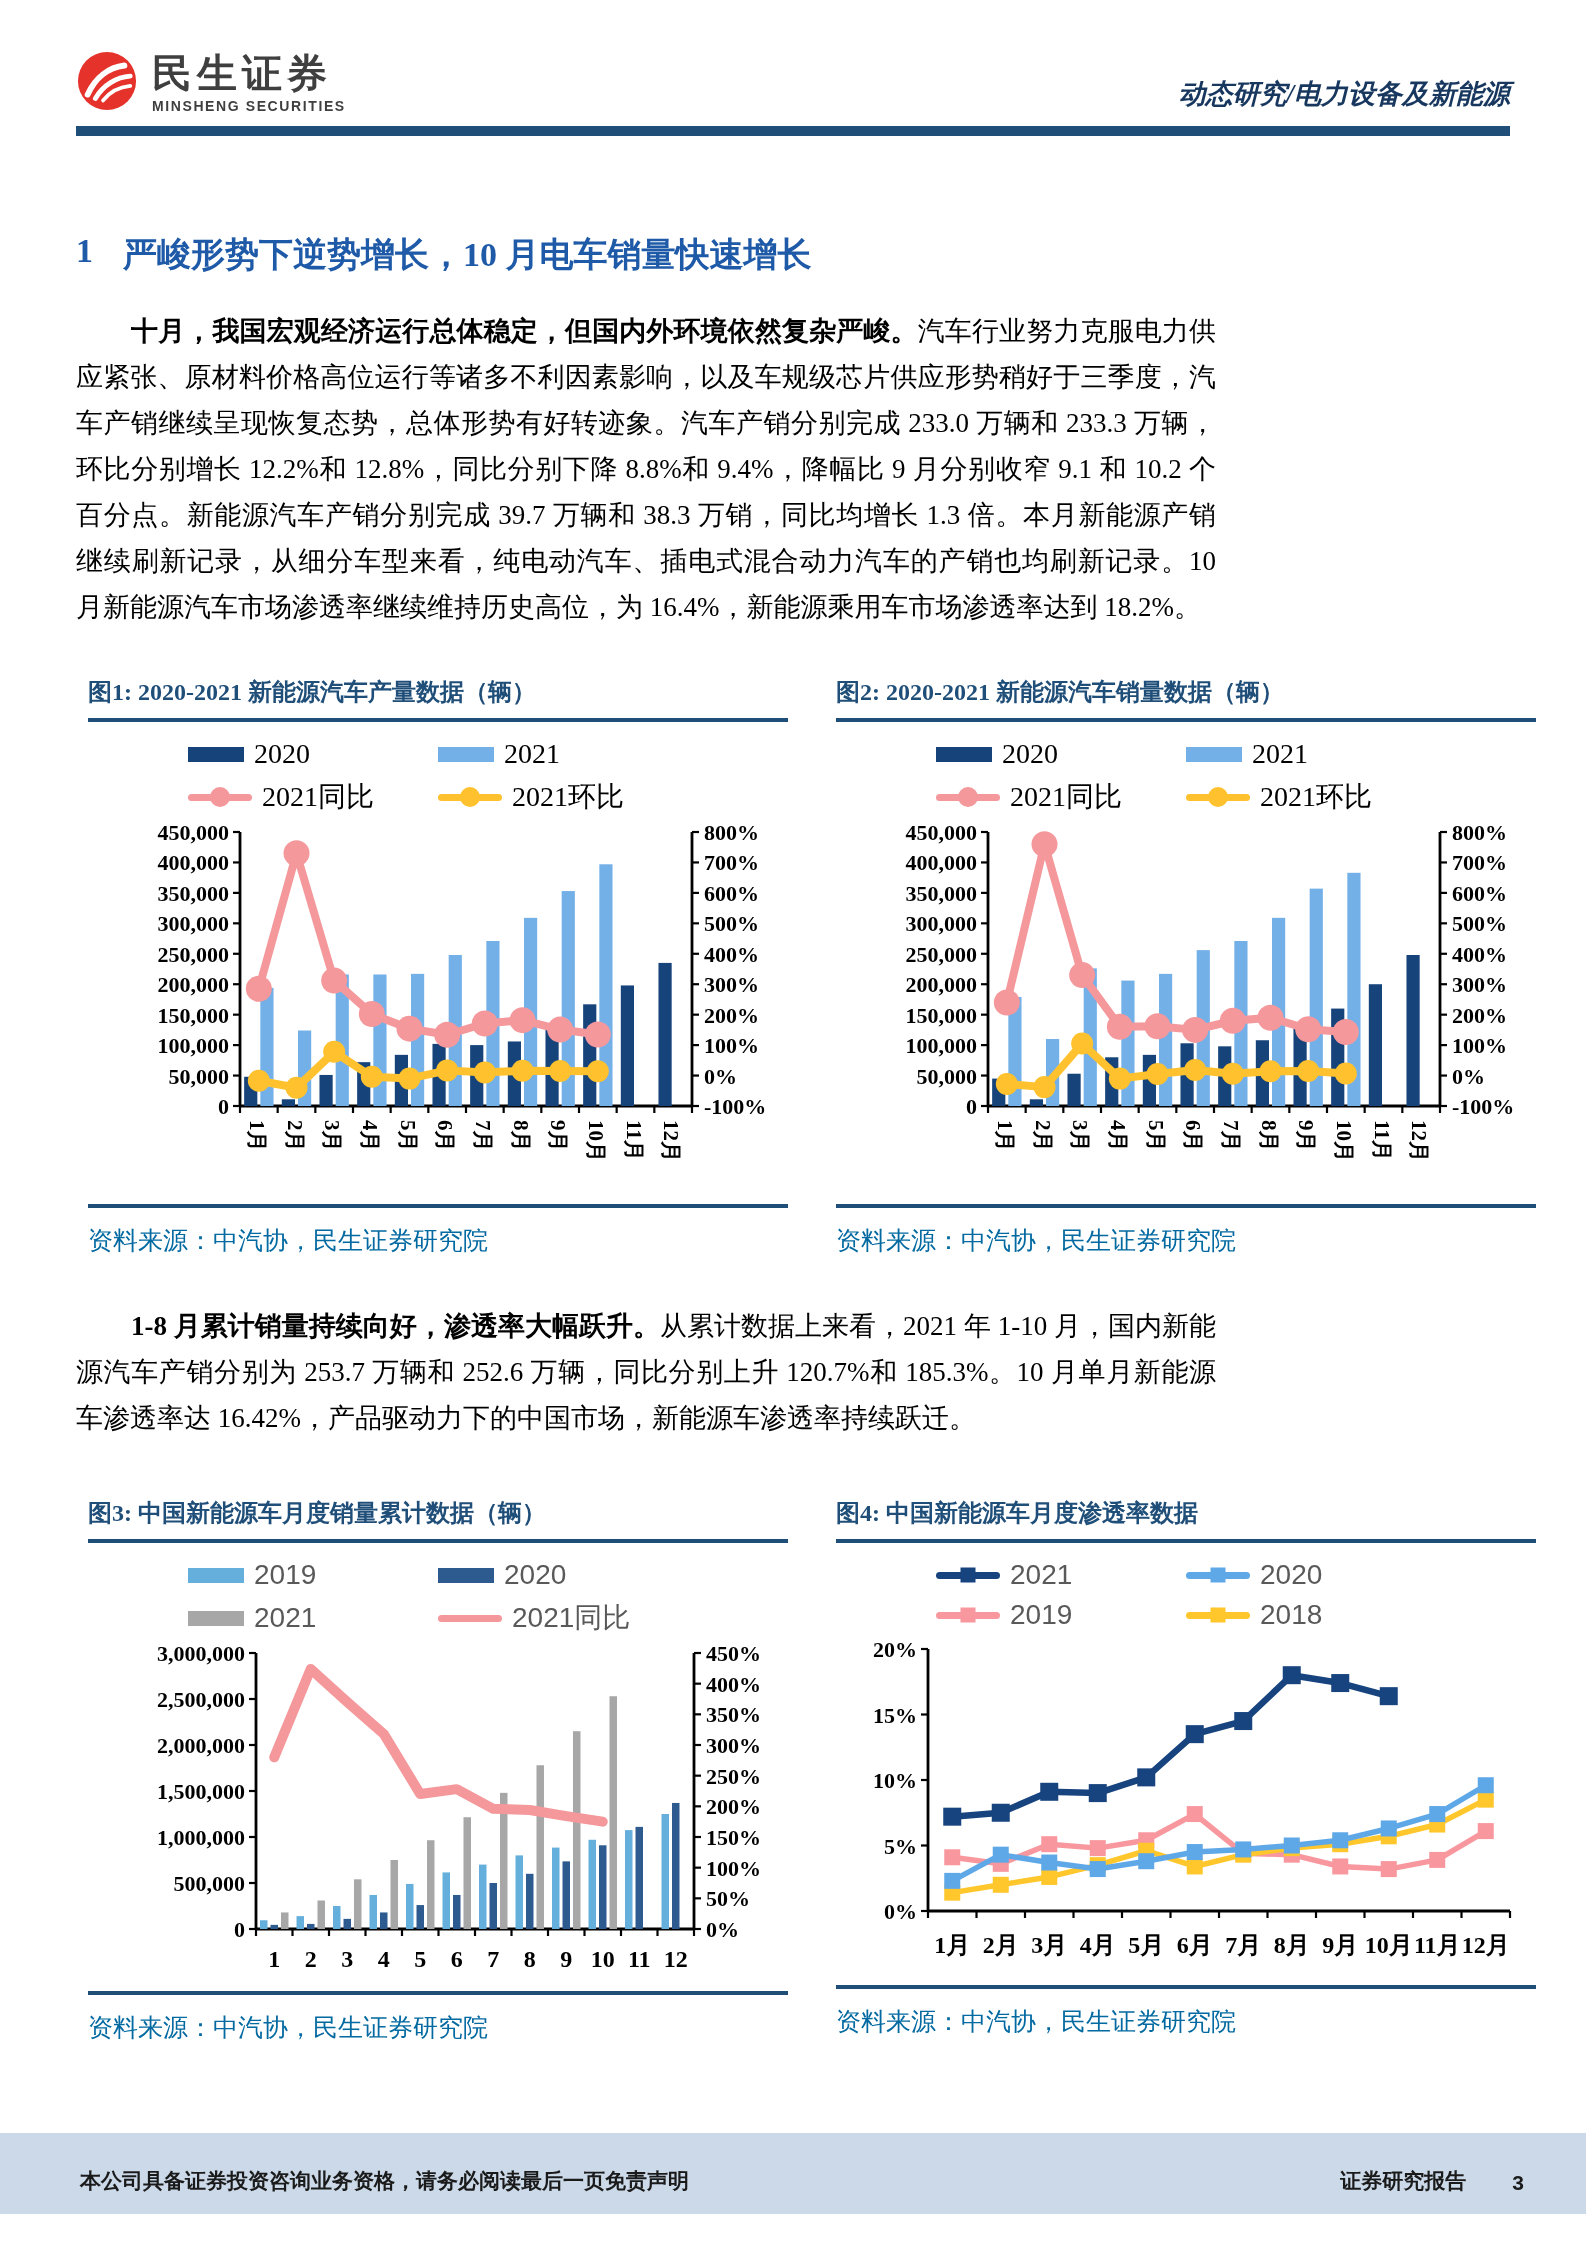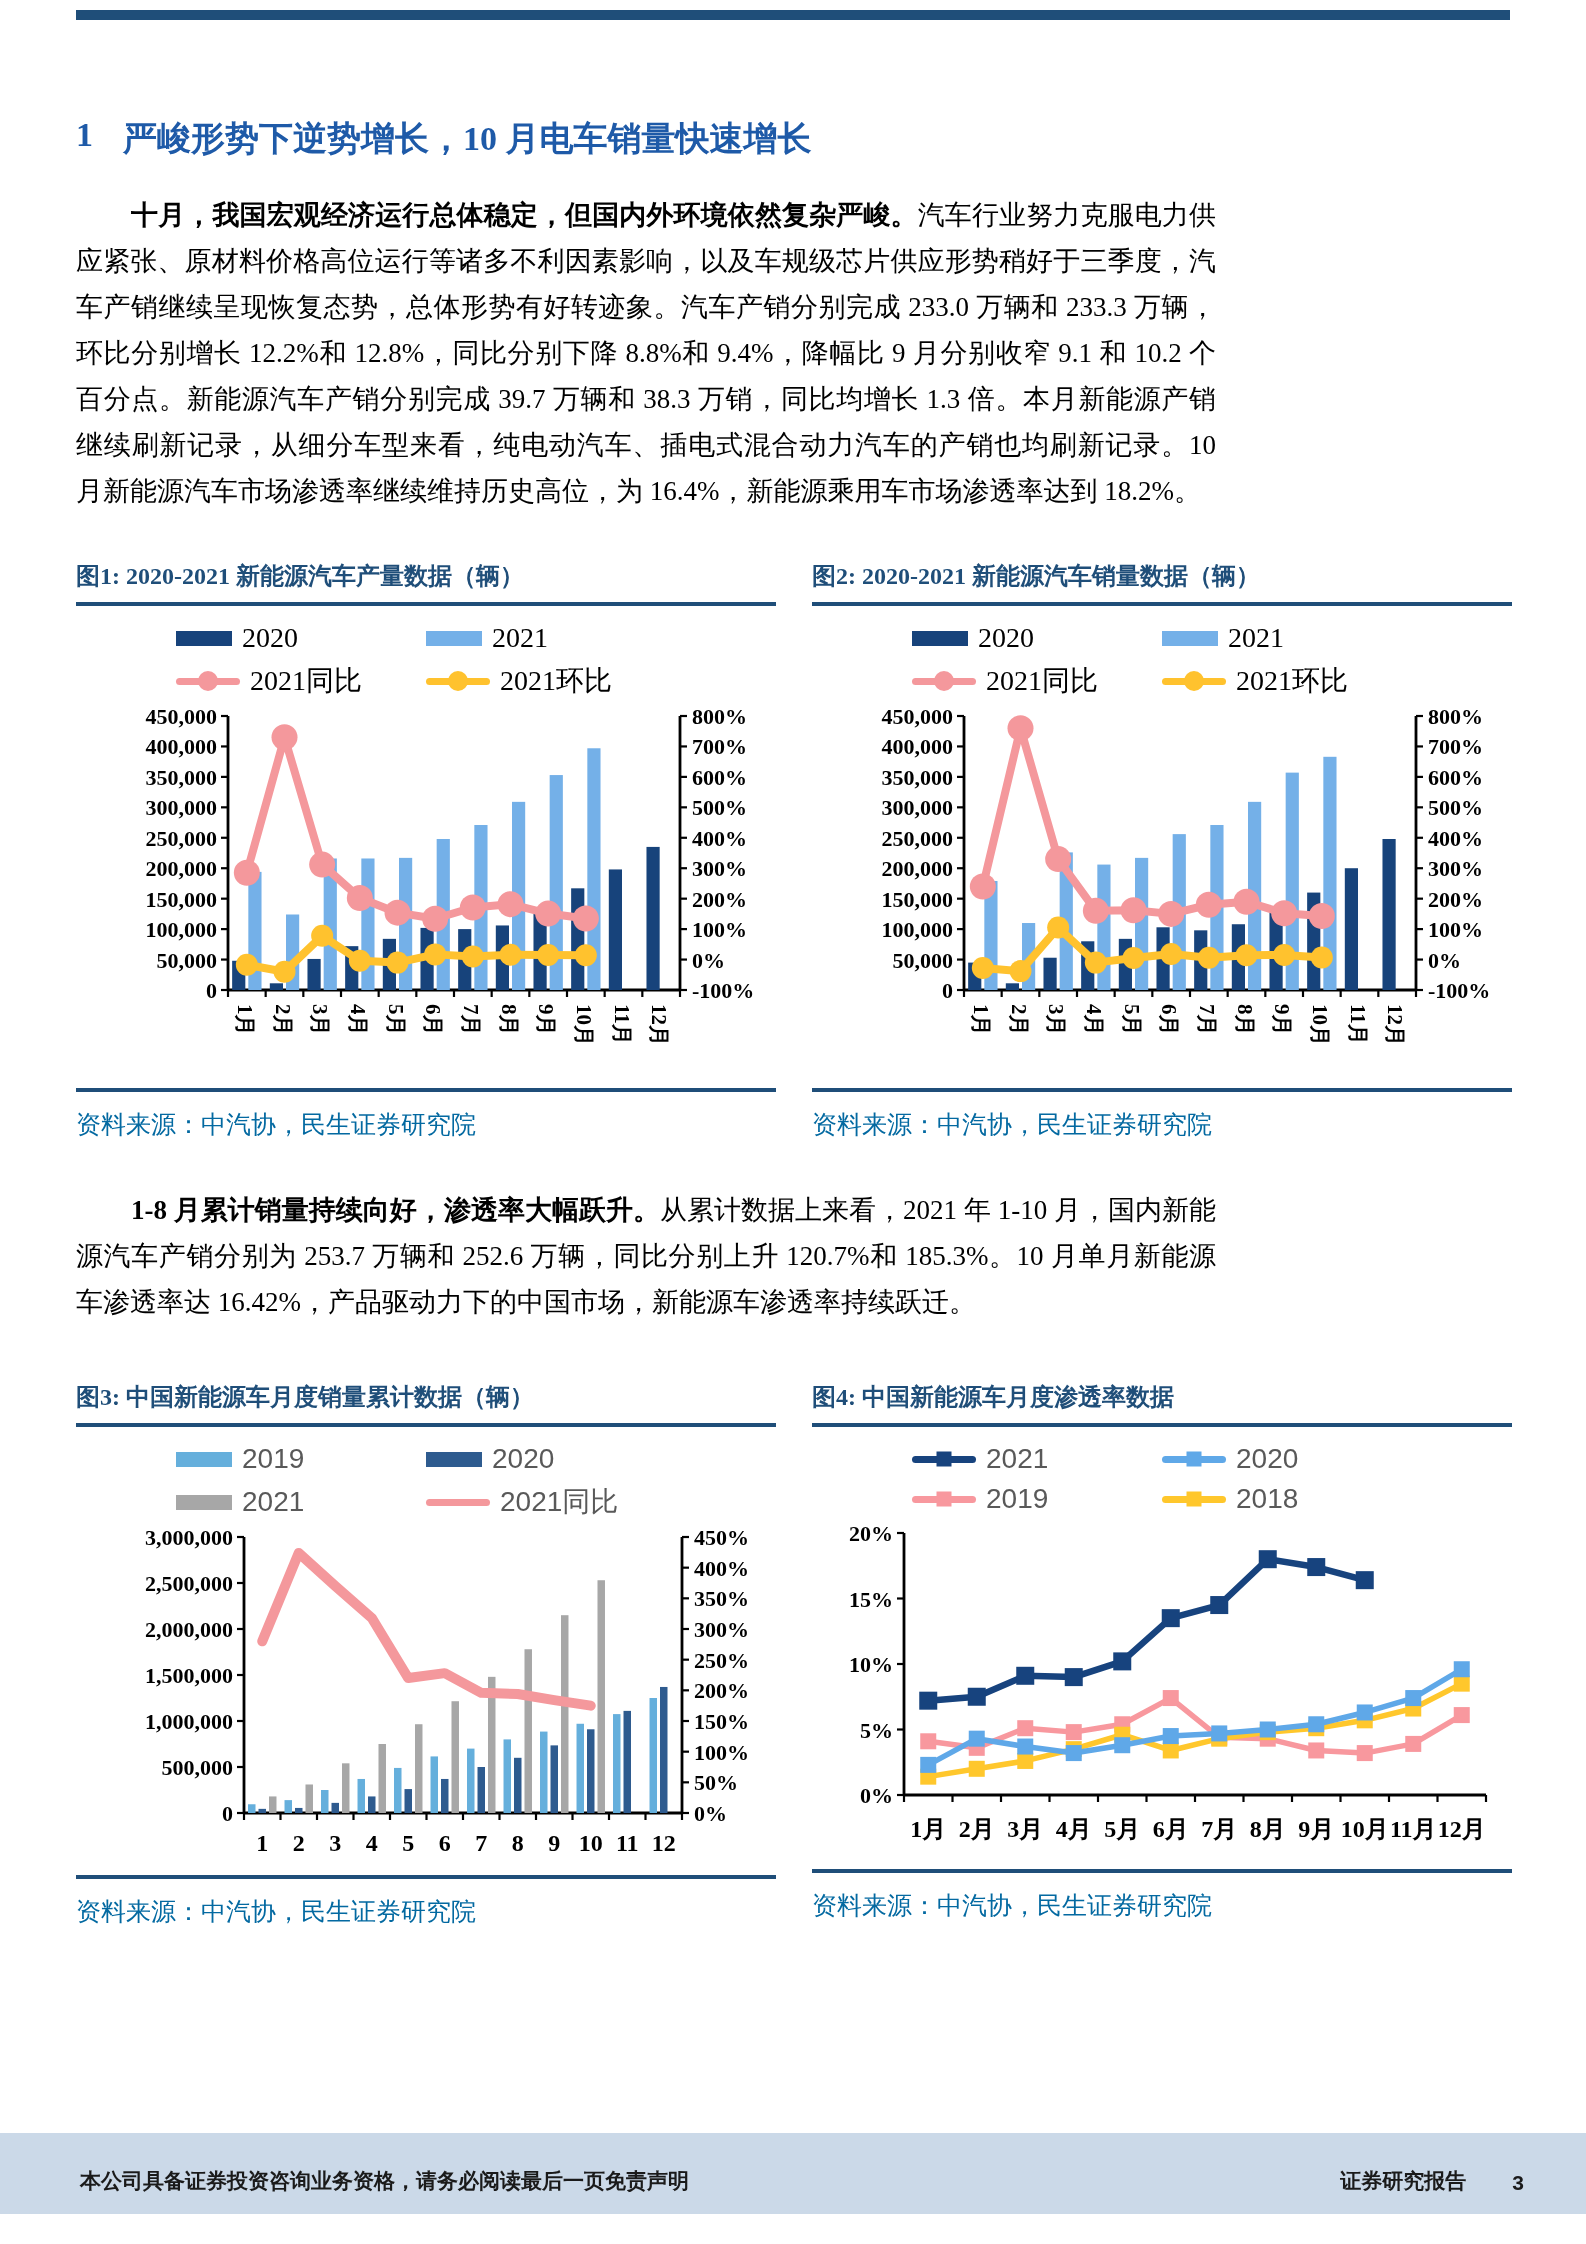--- a/index.html
+++ b/index.html
@@ -16,21 +16,21 @@
   .hdr-bar{height:10px;background:#1F4E79;margin:10px 76px 0 76px;}
   
   .sec-title{margin:96px 76px 0 76px;font-size:34px;font-weight:bold;color:#1E5AA8;display:flex;}
   .sec-num{margin-right:30px;}
   
   .body-p{margin:30px 76px 0 76px;width:1140px;font-size:27px;line-height:46px;
           text-align:justify;text-indent:55px;}
   .body-p .lead{font-weight:bold;}
   
   .fig-row{display:flex;gap:36px;margin:46px 76px 0 76px;}
-  .fig{width:700px;}
+  .fig{width:700px;margin-left:12px;}
   .fig-title{font-size:24px;font-weight:bold;color:#1F4E79;padding-bottom:10px;
              border-bottom:4px solid #1F4E79;}
   .legend{display:grid;grid-template-columns:250px 250px;justify-content:center;
           row-gap:8px;margin:16px 0 2px 0;}
   .legend.serif{font-family:"Liberation Serif","DejaVu Serif",serif;color:#000;}
   .legend.sans{font-family:"Liberation Sans","DejaVu Sans",sans-serif;color:#595959;}
   .leg-item{display:flex;align-items:center;gap:10px;font-size:28px;}
   .sw{flex:0 0 auto;display:inline-block;}
   .sw.bar{width:56px;height:15px;}
   .sw.line,.sw.line-dot,.sw.line-square{width:64px;height:7px;border-radius:4px;position:relative;}
@@ -49,20 +49,37 @@
        display:flex;align-items:center;justify-content:space-between;
        padding:15px 62px 0 80px;font-family:"Liberation Sans","DejaVu Sans",sans-serif;
        font-size:21px;font-weight:bold;color:#1a1a1a;}
   .ftr-right{display:flex;align-items:flex-end;gap:46px;}
 </style>
 </head>
 <body>
 
 <div class="page">
 
+  <div class="hdr">
+    <div class="logo">
+      <span>
+        <svg width="62" height="62" viewBox="0 0 64 64">
+          <circle cx="32" cy="32" r="30" fill="#E5332C"></circle>
+          <path d="M12 46 C20 28 34 18 50 16" stroke="#fff" stroke-width="6" fill="none" stroke-linecap="round"></path>
+          <path d="M20 50 C28 36 42 28 56 27" stroke="#fff" stroke-width="5" fill="none" stroke-linecap="round"></path>
+          <path d="M28 52 C35 43 46 38 56 37" stroke="#fff" stroke-width="4" fill="none" stroke-linecap="round"></path>
+        </svg>
+      </span>
+      <span>
+        <div class="logo-cn">民生证券</div>
+        <div class="logo-en">MINSHENG SECURITIES</div>
+      </span>
+    </div>
+    <div class="hdr-right">动态研究/电力设备及新能源</div>
+  </div>
   <div class="hdr-bar"></div>
 
   <div class="sec-title">
     <span class="sec-num">1</span>
     <span>严峻形势下逆势增长，10 月电车销量快速增长</span>
   </div>
 
   <p class="body-p"><span class="lead">十月，我国宏观经济运行总体稳定，但国内外环境依然复杂严峻。</span><span>汽车行业努力克服电力供应紧张、原材料价格高位运行等诸多不利因素影响，以及车规级芯片供应形势稍好于三季度，汽车产销继续呈现恢复态势，总体形势有好转迹象。汽车产销分别完成 233.0 万辆和 233.3 万辆，环比分别增长 12.2%和 12.8%，同比分别下降 8.8%和 9.4%，降幅比 9 月分别收窄 9.1 和 10.2 个百分点。新能源汽车产销分别完成 39.7 万辆和 38.3 万销，同比均增长 1.3 倍。本月新能源产销继续刷新记录，从细分车型来看，纯电动汽车、插电式混合动力汽车的产销也均刷新记录。10 月新能源汽车市场渗透率继续维持历史高位，为 16.4%，新能源乘用车市场渗透率达到 18.2%。</span></p>
 
   <div class="fig-row">

